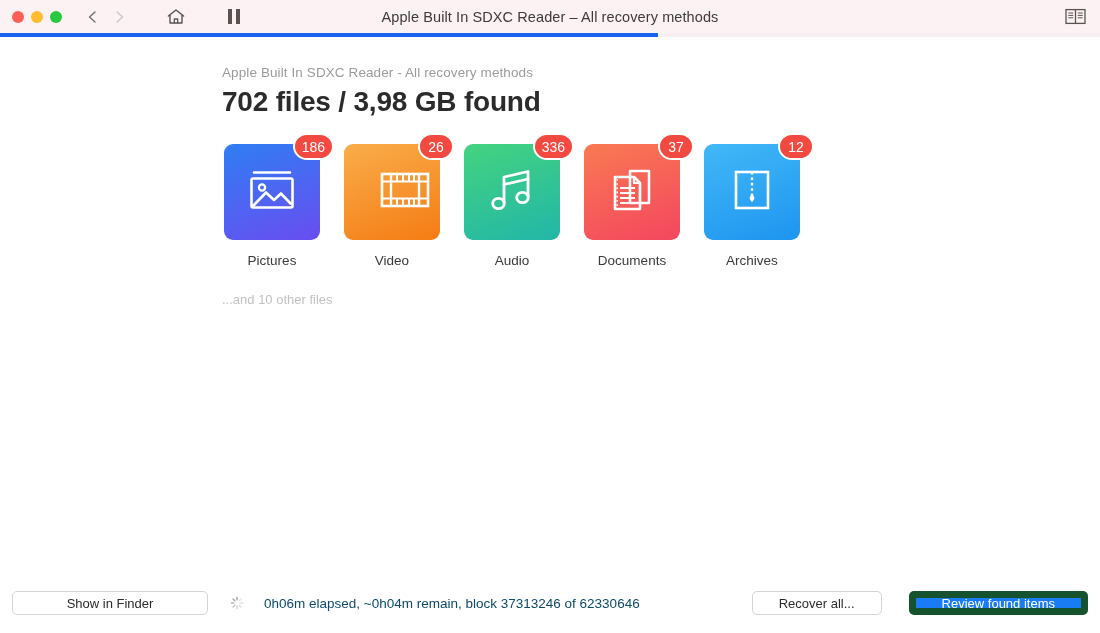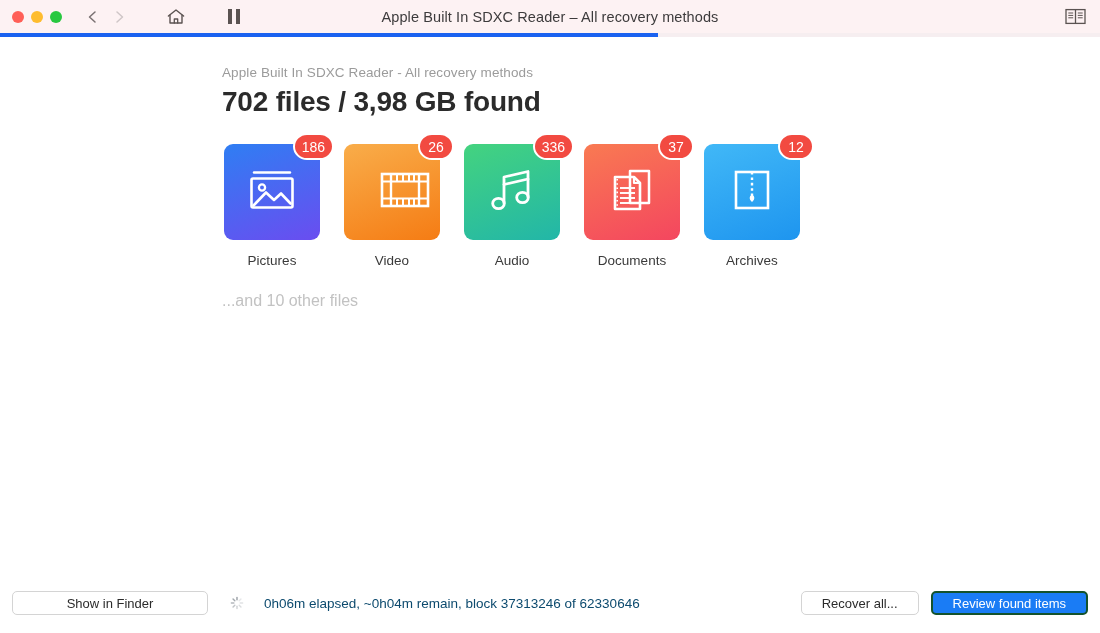--- a/index.html
+++ b/index.html
@@ -65,45 +65,45 @@
   .tile-label { margin-top:13px; font-size:13.5px; color:#3a3a3a; white-space:nowrap; }
   .badge {
     position:absolute; top:-11px; right:-14px;
     min-width:36px; height:27px; padding:0 7px;
     border-radius:14px/13.5px;
     background:#f24a41; border:2px solid #ffffff;
     color:#fff; font-size:14px; font-weight:normal;
     display:flex; align-items:center; justify-content:center;
     line-height:1;
   }
-  .others { margin-top:24px; font-size:16px; color:#c2c2c2; }
+  .others { margin-top:24px; font-size:13px; color:#c2c2c2; }
 
   
   .bottombar {
     position:absolute; left:0; right:0; bottom:0; height:48px;
     display:flex; align-items:center; padding:0 12px;
   }
   .btn {
     font-family:"Liberation Sans", sans-serif;
     font-size:13px; color:#2b2b2b;
     background:#ffffff;
     border:1px solid #d4d4d4;
     border-radius:5px;
-    padding:4px 20px;
+    padding:4px 26px;
     height:24px;
     display:flex; align-items:center; justify-content:center;
     white-space:nowrap;
   }
   .btn-wide { width:196px; }
   .btn-primary {
-    background:#1a7cf5; border:2px solid #14532d; color:#ffffff; font-weight:500;
+    background:#1a7cf5; border:7px solid #14532d; color:#ffffff; font-weight:500;
   }
   .status { display:flex; align-items:center; gap:20px; margin-left:22px; font-size:13.5px; color:#0c4a6e; }
   .spinner { width:14px; height:14px; flex:none; }
-  .right-group { margin-left:auto; display:flex; align-items:center; gap:12px; }
+  .right-group { margin-left:auto; display:flex; align-items:center; gap:27px; }
 </style>
 </head>
 <body>
 
 <div class="window">
 
   <div class="titlebar">
 
     <div class="traffic">
       <span class="dot red"></span>

